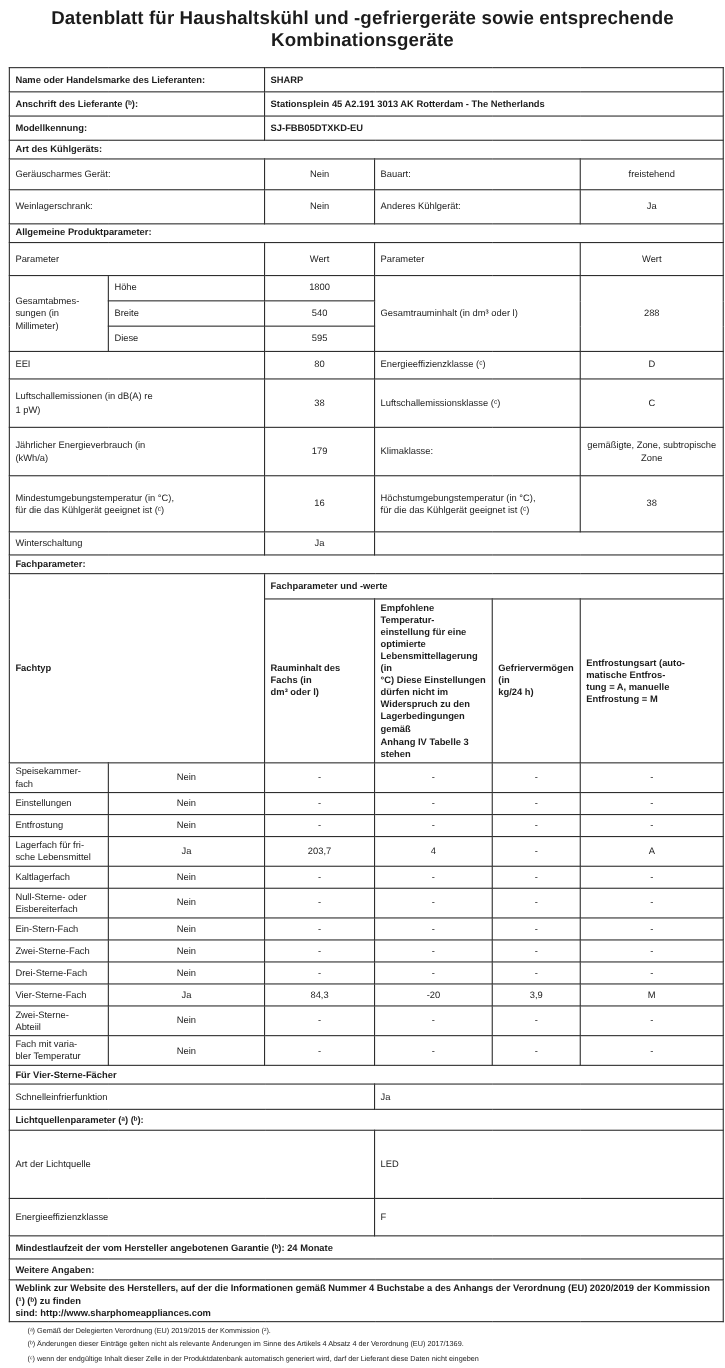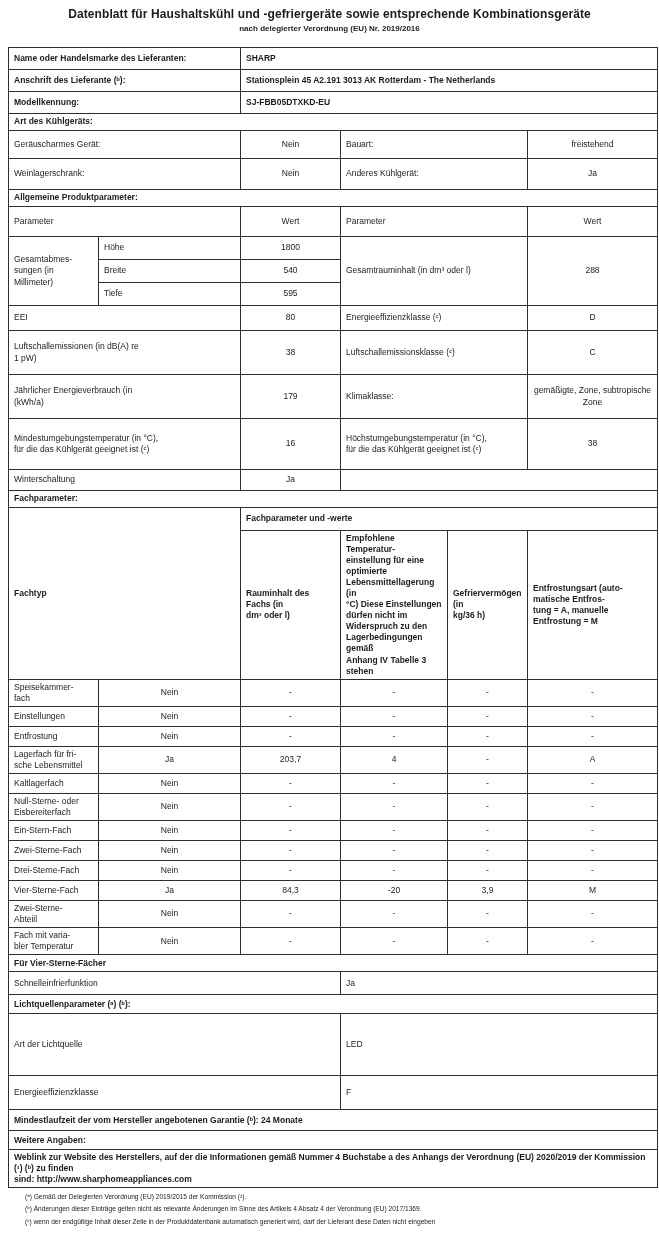--- a/index.html
+++ b/index.html
@@ -1,18 +1,18 @@
 <!DOCTYPE html>
 <html><head>
 <meta charset="utf-8">
 <style>
   html,body{margin:0;padding:0;background:#fff;}
   .page{width:659px;height:1244px;background:#fff;overflow:hidden;
         font-family:"Liberation Sans","DejaVu Sans",sans-serif;color:#1c1c1c;}
-  .title{text-align:center;font-weight:700;font-size:12px;padding-top:7px;letter-spacing:.1px;}
+  .title{text-align:center;font-weight:700;font-size:17px;padding-top:7px;letter-spacing:.1px;}
   .subtitle{text-align:center;font-size:8px;font-weight:700;margin-top:3px;color:#222;}
   table.sheet{border-collapse:collapse;table-layout:fixed;width:649px;margin:14px 12px 0 8px;}
   table.sheet td{border:1px solid #2e2e2e;padding:2px 5px;font-size:8.5px;line-height:1.3;
         vertical-align:middle;white-space:pre-line;overflow:hidden;}
   .b{font-weight:700;}
   .ctr{text-align:center;}
   .lbl{text-align:left;}
   .sec{font-weight:700;}
   .hd{font-weight:700;}
   
@@ -24,21 +24,20 @@
   .fach-head td{font-size:8.3px;}
   .fn{font-size:6.6px;line-height:1.1;margin:5px 0 0 25px;color:#222;}
   .fn:first-of-type{margin-top:9px;}
 </style>
 </head>
 <body>
 
 <div class="page">
 
   <div class="title">Datenblatt für Haushaltskühl und -gefriergeräte sowie entsprechende Kombinationsgeräte</div>
-  <div class="subtitle">nach delegierter Verordnung (EU) Nr. 2019/2016</div>
 
   <table class="sheet">
     <colgroup>
       <col style="width:90px">
         <col style="width:142px">
         <col style="width:100px">
       <col style="width:107px">
         <col style="width:80px">
         <col style="width:130px">
     </colgroup>
@@ -89,21 +88,21 @@
       <td class="lbl">Höhe</td>
       <td class="ctr">1800</td>
       <td colspan="2" rowspan="3" class="lbl">Gesamtrauminhalt (in dm³ oder l)</td>
       <td rowspan="3" class="ctr">288</td>
     </tr>
     <tr class="h24">
       <td class="lbl">Breite</td>
       <td class="ctr">540</td>
     </tr>
     <tr class="h24">
-      <td class="lbl">Tiefe</td>
+      <td class="lbl">Diese</td>
       <td class="ctr">595</td>
     </tr>
     <tr class="h26">
       <td colspan="2" class="lbl">EEI</td>
       <td class="ctr">80</td>
       <td colspan="2" class="lbl">Energieeffizienzklasse (ᶜ)</td>
       <td class="ctr">D</td>
     </tr>
     <tr class="h45">
       <td colspan="2" class="lbl">Luftschallemissionen (in dB(A) re
@@ -147,21 +146,21 @@
       <td class="hd">Empfohlene Temperatur-
 einstellung für eine
 optimierte
 Lebensmittellagerung (in
 °C) Diese Einstellungen
 dürfen nicht im
 Widerspruch zu den
 Lagerbedingungen gemäß
 Anhang IV Tabelle 3 stehen</td>
       <td class="hd">Gefriervermögen (in
-kg/36 h)</td>
+kg/24 h)</td>
       <td class="hd">Entfrostungsart (auto-
 matische Entfros-
 tung = A, manuelle
 Entfrostung = M</td>
     </tr>
     </tbody>
       <tbody id="comp-rows">
         <tr>
           <td class="lbl">Speisekammer-
 fach</td>

